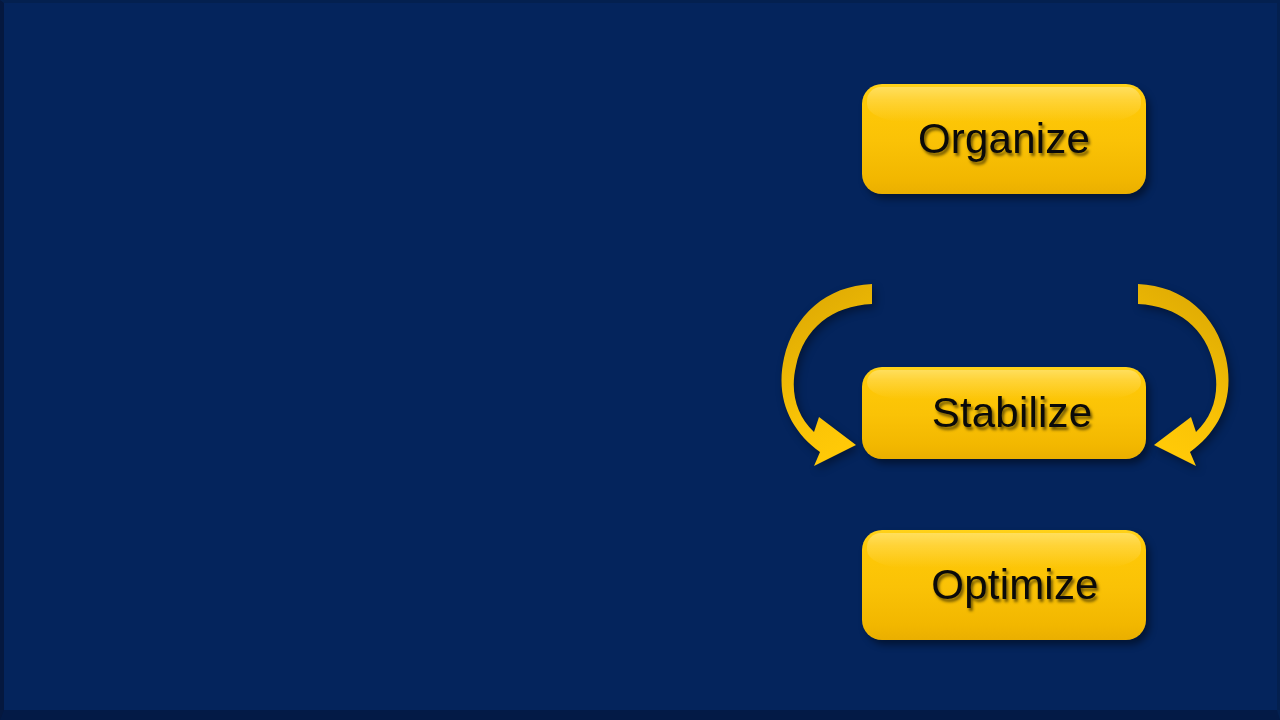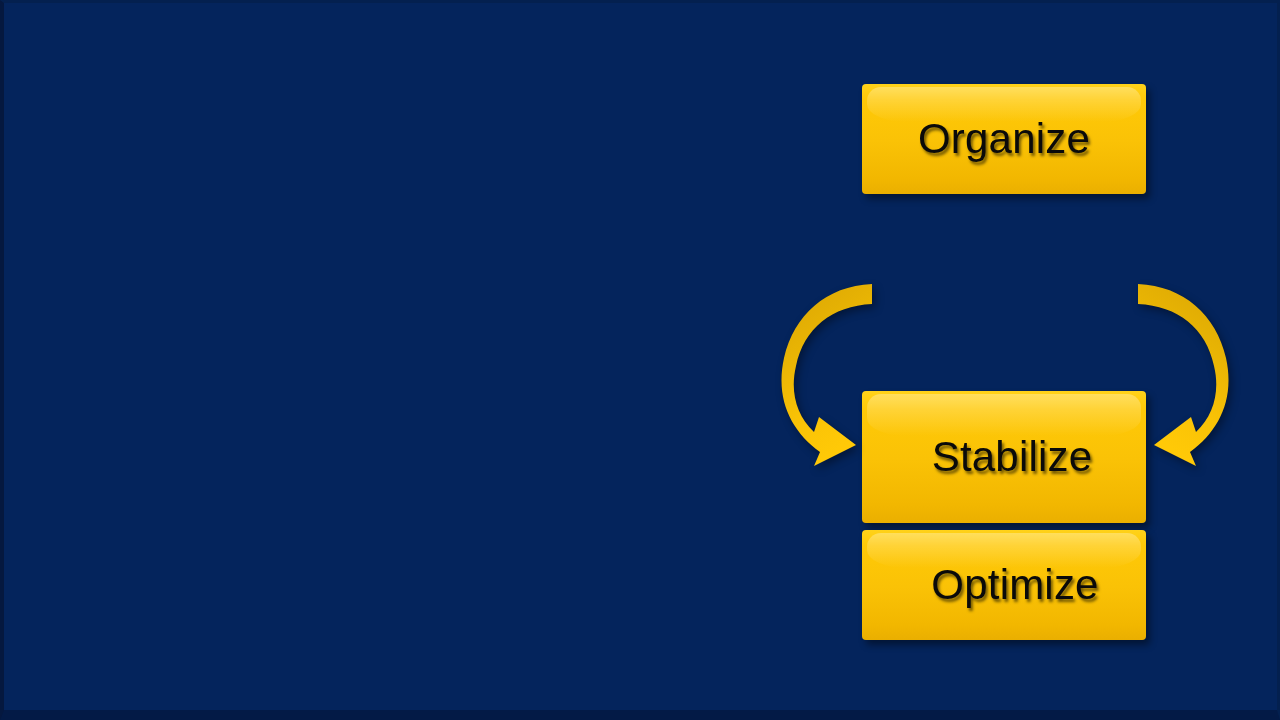--- a/index.html
+++ b/index.html
@@ -25,21 +25,21 @@
     border-top: 3px solid #04204f;
     border-right: 3px solid #04204f;
     border-bottom: 10px solid #031a46;
     overflow: hidden;
   }
 
   
   .box {
     position: absolute;
     box-sizing: border-box;
-    border-radius: 4px;
+    border-radius: 20px;
     background: linear-gradient(180deg,
                 #ffd21a 0%,
                 #ffc907 14%,
                 #fac206 52%,
                 #f2b700 86%,
                 #eaaf00 100%);
     box-shadow: 4px 5px 7px rgba(0, 0, 0, 0.42);
     display: flex;
     align-items: center;
     justify-content: center;
@@ -64,21 +64,21 @@
     font-size: 42px;
     font-weight: 400;
     letter-spacing: 0.2px;
     line-height: 1;
     text-shadow: 2px 3px 3px rgba(0, 0, 0, 0.55);
     white-space: nowrap;
   }
 
   #box-organize    { left: 858px; top: 81px;  width: 284px; height: 110px; }
   #box-standardize { left: 858px; top: 230px; width: 284px; height: 110px; }
-  #box-stabilize   { left: 858px; top: 388px; width: 284px; height: 132px; padding-left: 16px; }
+  #box-stabilize   { left: 858px; top: 364px; width: 284px; height: 92px; padding-left: 16px; }
   #box-optimize    { left: 858px; top: 527px; width: 284px; height: 110px; padding-left: 22px; }
 
   
   #arrow-layer {
     position: absolute;
     left: 0;
     top: 0;
     width: 1280px;
     height: 720px;
     pointer-events: none;

